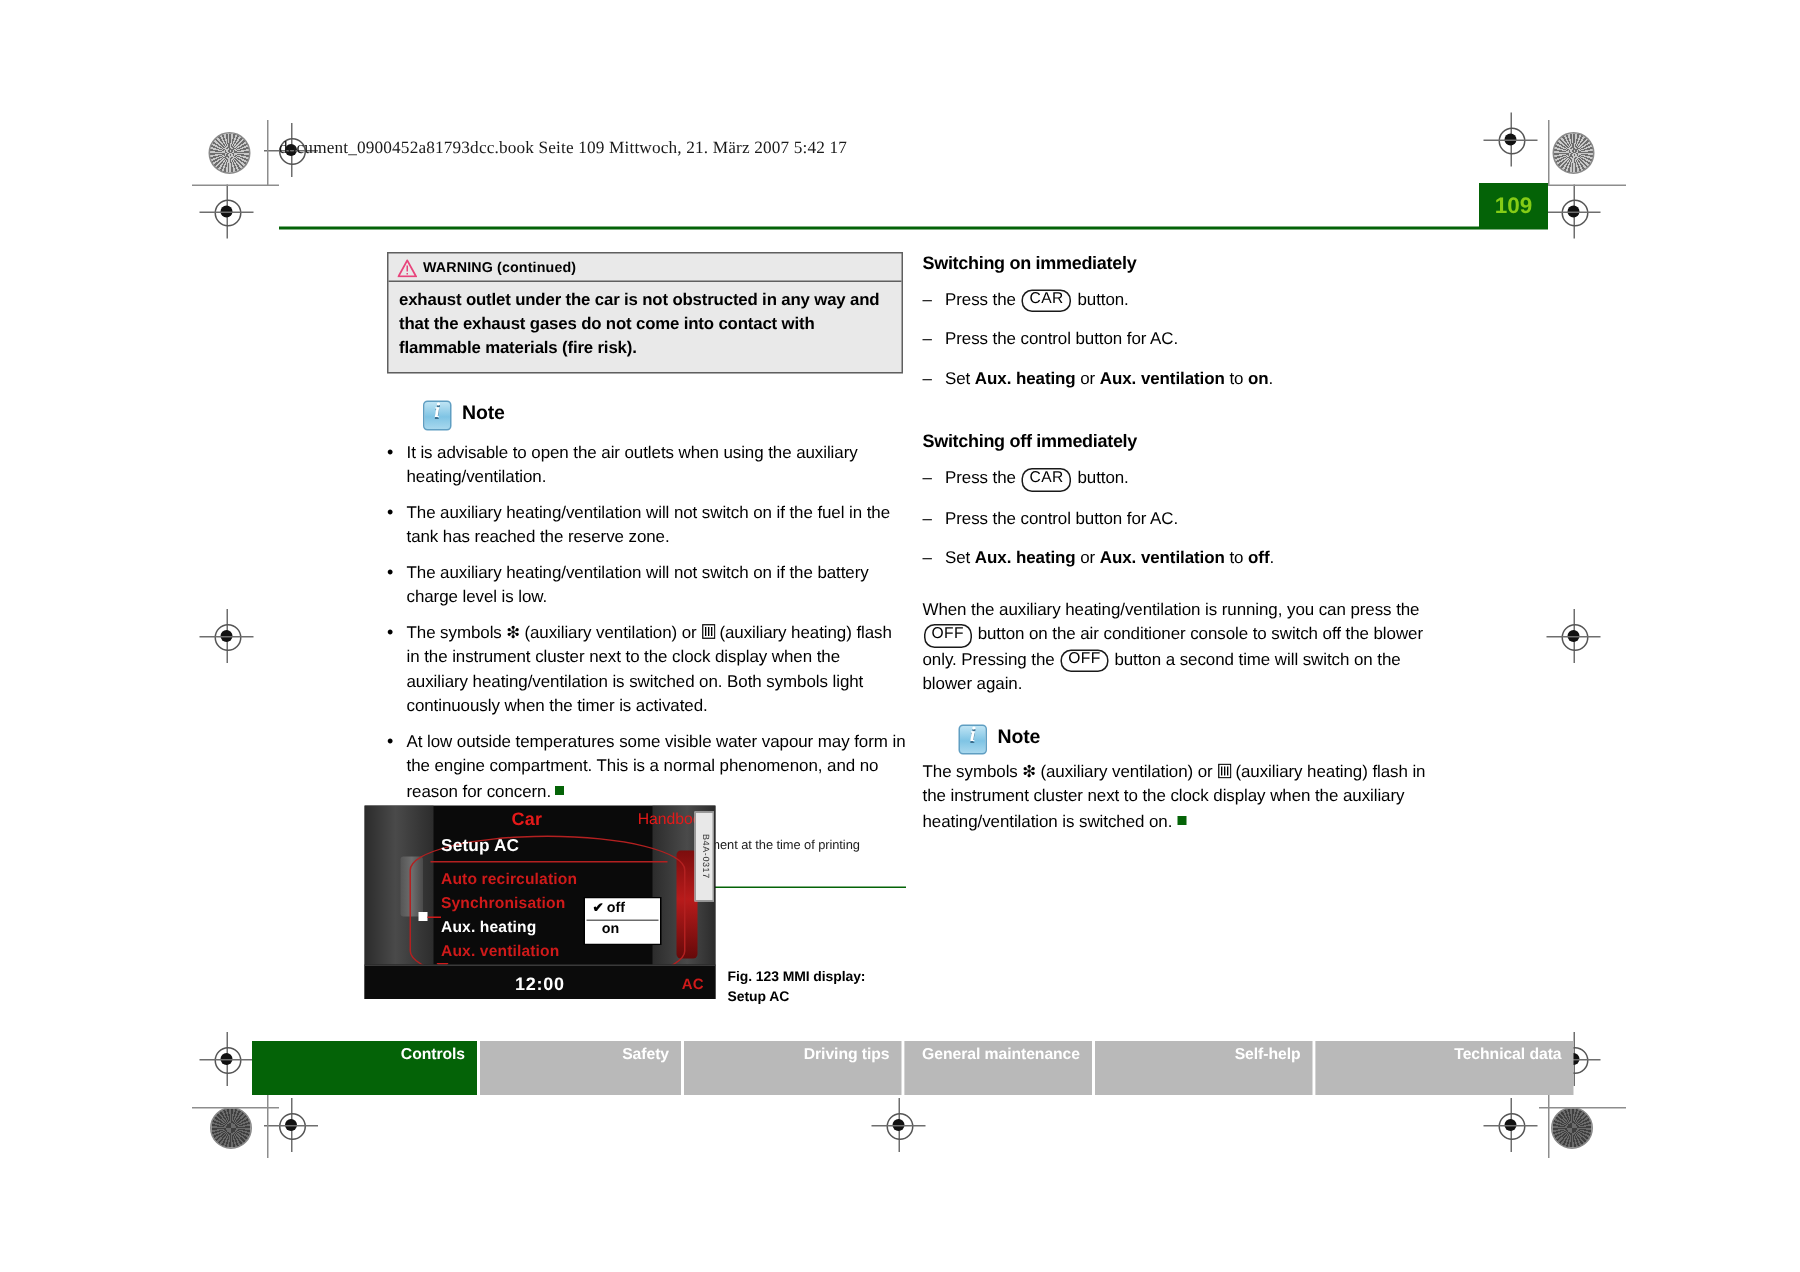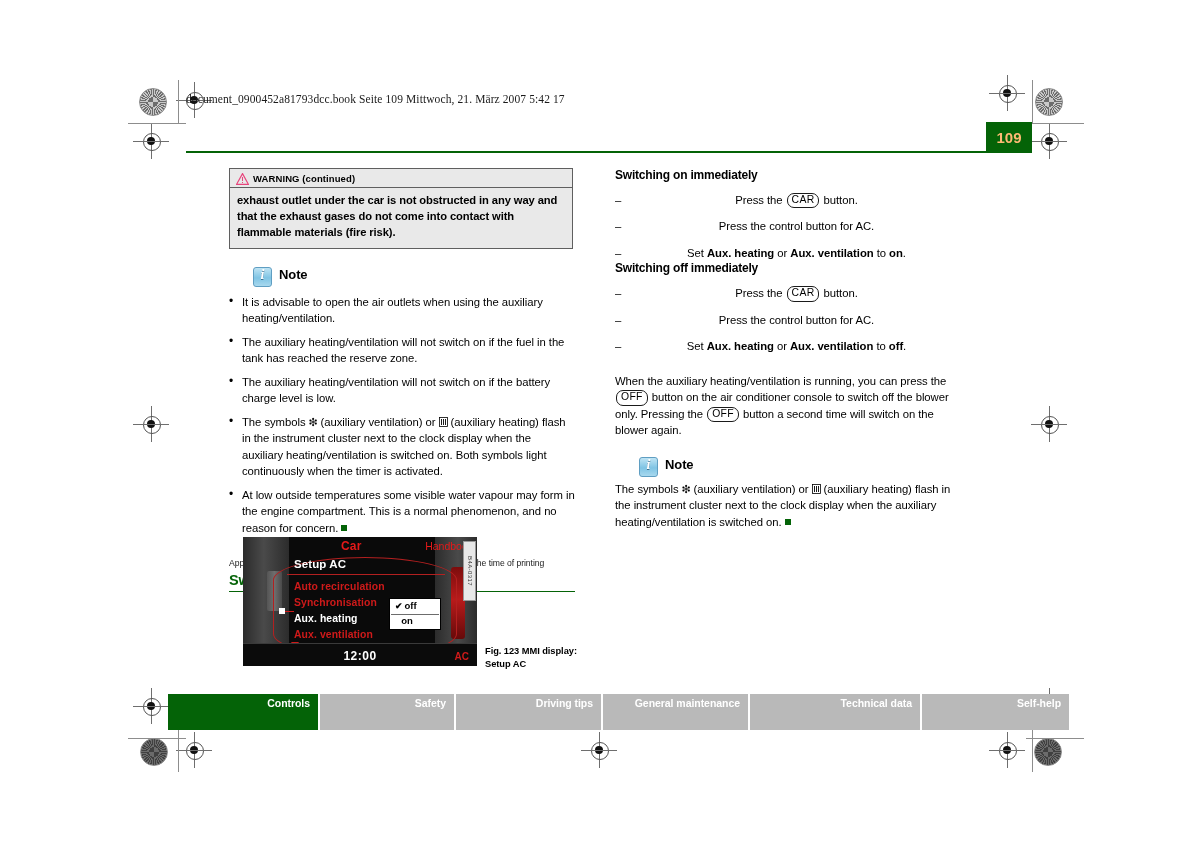--- a/index.html
+++ b/index.html
@@ -70,36 +70,36 @@
     font-size: 14.5px;
     font-weight: bold;
     color: #111;
     letter-spacing: -0.1px;
   }
   .page-num-box {
     position: absolute;
     left: 986px; top: 122px;
     width: 46px; height: 30px;
     background: #046307;
-    color: #fdba74;
+    color: #84cc16;
     font-size: 15px;
     font-weight: bold;
     display: flex;
     align-items: center;
     justify-content: center;
   }
   .head-rule {
     position: absolute;
     left: 186px; top: 151px;
     width: 846px; height: 2px;
     background: #046307;
   }
 
   
-  .col-left  { position: absolute; left: 229px; top: 168px; width: 346px; }
+  .col-left  { position: absolute; left: 258px; top: 168px; width: 346px; }
   .col-right { position: absolute; left: 615px; top: 168px; width: 348px; }
 
   
   .warn-box {
     border: 1px solid #5f5f5f;
     background: #e9e9e9;
     width: 344px;
     box-sizing: border-box;
   }
   .warn-head {
@@ -360,29 +360,28 @@
     letter-spacing: -0.05px;
   }
 
   
   .sub-head {
     font-size: 12px;
     font-weight: bold;
     letter-spacing: -0.2px;
     margin: 0 0 2px 0;
   }
-  .sub-head.second { }
+  .sub-head.second { margin-top: 26px; }
   .dash-p {
     position: relative;
     font-size: 11.3px;
     line-height: 1.46;
     margin: 10px 0 0 0;
     padding-left: 15px;
     letter-spacing: -0.05px;
-    text-align: center;
   }
   .dash-p::before {
     content: "\2013";
     position: absolute;
     left: 0; top: 0;
   }
 
   
   .tabbar {
     position: absolute;
@@ -603,18 +602,18 @@
             <rect x="4" y="2" width="0.9" height="6" fill="#000"></rect>
             <rect x="6" y="2" width="0.9" height="6" fill="#000"></rect>
           </svg></span><span> (auxiliary heating) flash in the instrument cluster next to the clock display when the auxiliary heating/ventilation is switched on.</span><span class="endmark"></span>
     </p>
   </div>
 
   <div class="tabbar">
     <div class="tab active" style="width:152px;">Controls</div>
     <div class="tab" style="width:136px;">Safety</div>
     <div class="tab" style="width:147px;">Driving tips</div>
-    <div class="tab" style="width:147px;">General maintenance</div>
+    <div class="tab" style="width:127px;">General maintenance</div>
+    <div class="tab" style="width:147px;">Self-help</div>
     <div class="tab" style="width:172px;">Technical data</div>
-    <div class="tab" style="width:147px;">Self-help</div>
   </div>
 
 </div>
 
 </body></html>

